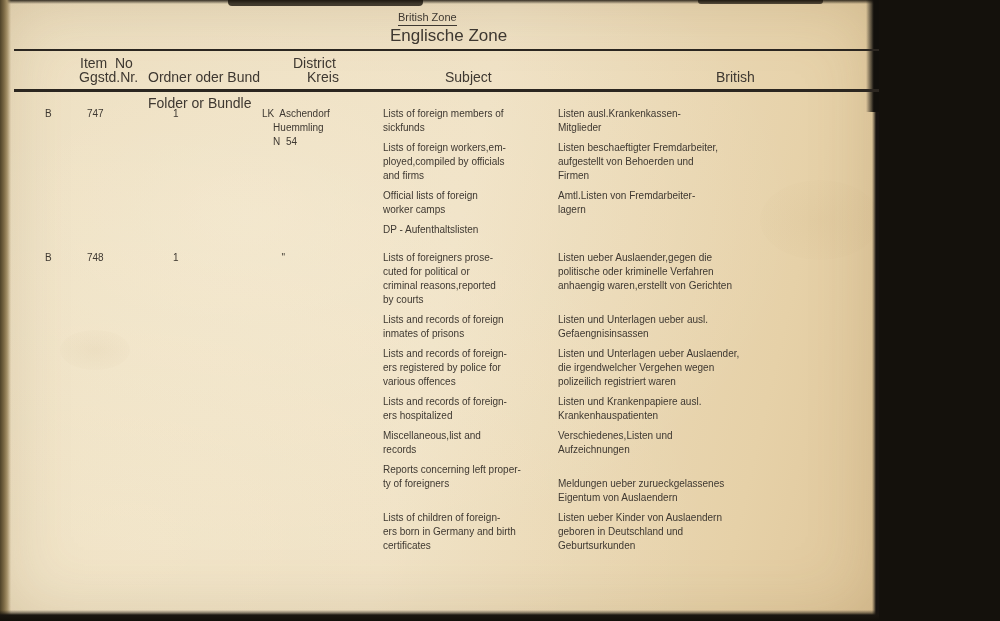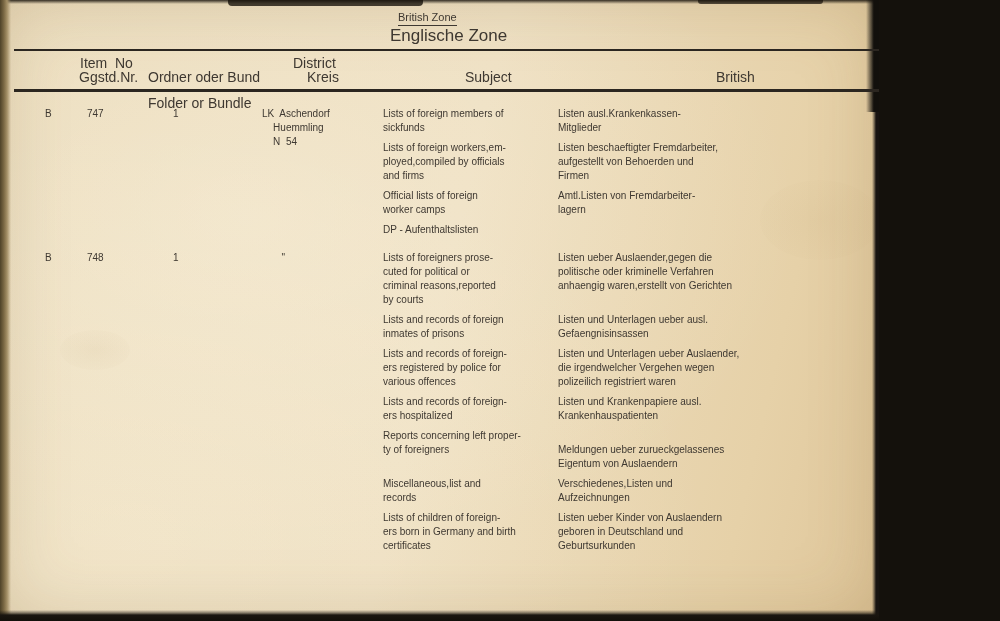--- a/index.html
+++ b/index.html
@@ -74,21 +74,21 @@
   <div class="page-no">139</div>
 
   <div class="rule rule-1"></div>
 
   <div class="colhead pre" style="left:80px;top:56px;">Item  No</div>
   <div class="colhead pre" style="left:148px;top:68px;margin-top:28px;">Folder or Bundle</div>
   <div class="colhead pre" style="left:293px;top:56px;">District</div>
   <div class="colhead pre" style="left:79px;top:70px;">Ggstd.Nr.</div>
   <div class="colhead pre" style="left:148px;top:70px;">Ordner oder Bund</div>
   <div class="colhead pre" style="left:307px;top:70px;">Kreis</div>
-  <div class="colhead pre" style="left:465px;top:70px;">Subject</div>
+  <div class="colhead pre" style="left:445px;top:70px;">Subject</div>
   <div class="colhead pre" style="left:716px;top:70px;">British</div>
 
   <div class="rule rule-2"></div>
 
   <div class="tbody t">
 
     <div class="row">
       <div class="c-letter">B</div>
       <div class="c-num">747</div>
       <div class="c-folder">1</div>
@@ -151,30 +151,30 @@
 die irgendwelcher Vergehen wegen
 polizeilich registriert waren</div>
         </div>
         <div class="entry">
           <div class="e-subject">Lists and records of foreign-
 ers hospitalized</div>
           <div class="e-betreff">Listen und Krankenpapiere ausl.
 Krankenhauspatienten</div>
         </div>
         <div class="entry">
+          <div class="e-subject">Miscellaneous,list and
+records</div>
+          <div class="e-betreff">Verschiedenes,Listen und
+Aufzeichnungen</div>
+        </div>
+        <div class="entry">
           <div class="e-subject">Reports concerning left proper-
 ty of foreigners</div>
           <div class="e-betreff offset-line">Meldungen ueber zurueckgelassenes
 Eigentum von Auslaendern</div>
-        </div>
-        <div class="entry">
-          <div class="e-subject">Miscellaneous,list and
-records</div>
-          <div class="e-betreff">Verschiedenes,Listen und
-Aufzeichnungen</div>
         </div>
         <div class="entry">
           <div class="e-subject">Lists of children of foreign-
 ers born in Germany and birth
 certificates</div>
           <div class="e-betreff">Listen ueber Kinder von Auslaendern
 geboren in Deutschland und
 Geburtsurkunden</div>
         </div>
       </div>

